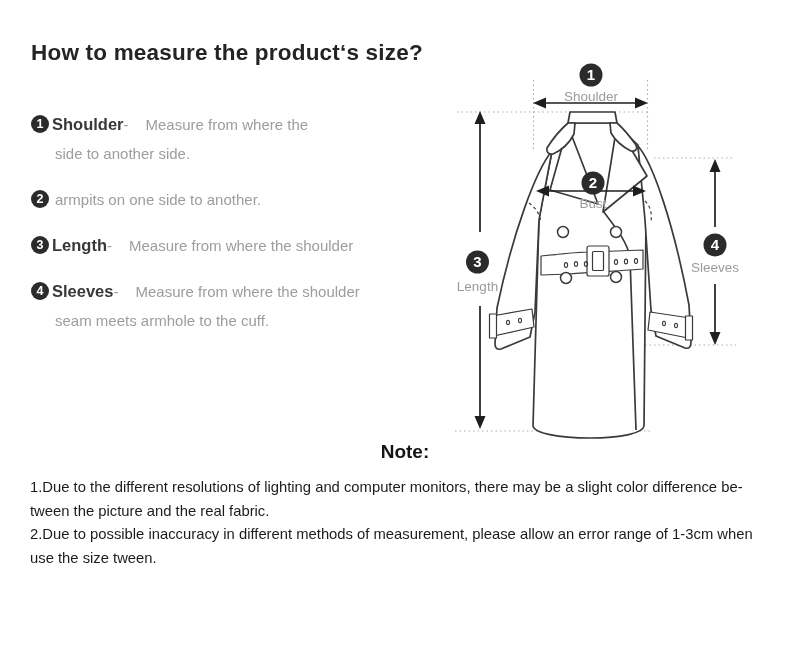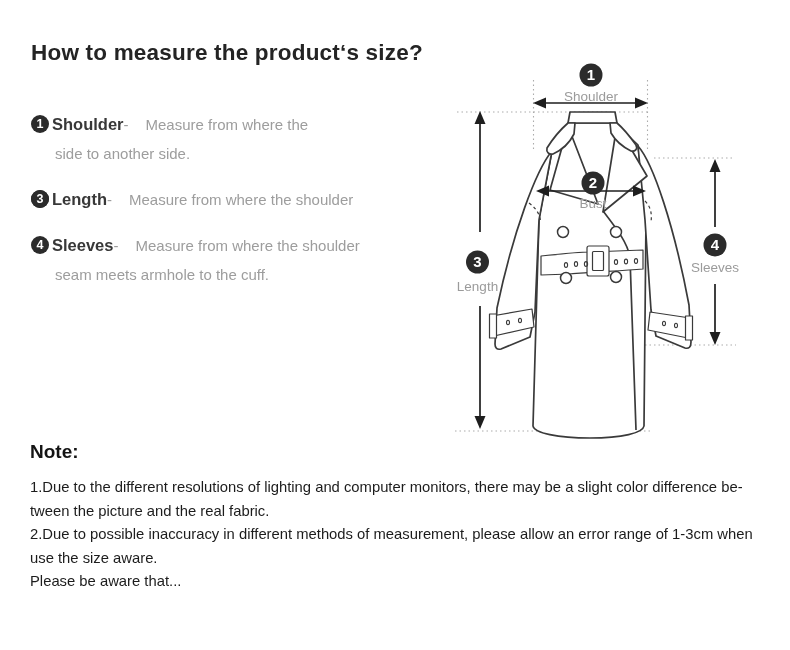--- a/index.html
+++ b/index.html
@@ -34,41 +34,42 @@
   .guide { stroke:#ababab; stroke-width:1.1; stroke-dasharray:1.5 3; fill:none; }
   .arrow { stroke:#1e1e1e; stroke-width:1.7; }
   .head  { fill:#1e1e1e; stroke:none; }
   .badge-circle { fill:#2b2b2b; stroke:none; }
   .badge-num { fill:#ffffff; font-size:15px; font-weight:700; text-anchor:middle;
                font-family:"Liberation Sans","DejaVu Sans",sans-serif; }
   .dim-label { fill:#9b9b9b; font-size:13.5px; text-anchor:middle;
                font-family:"Liberation Sans","DejaVu Sans",sans-serif; }
   
   .note { position:absolute; left:30px; top:441px; width:750px; }
-  .note-heading { font-size:19px; font-weight:700; color:#141414; margin-bottom:13px; }
+  .note-heading { font-size:19px; font-weight:700; color:#141414; margin-bottom:13px;text-align:center; }
   .note-line { font-size:14.8px; color:#1c1c1c;
                line-height:23.5px; white-space:nowrap; }
 </style>
 </head>
 <body>
 
 <div class="canvas">
 
   <h1 class="page-title">How to measure the product‘s size?</h1>
 
   <div class="items">
 
     <div class="item">
       <span class="num-badge">1</span>
       <div><span class="item-label">Shoulder</span><span class="item-sep">-</span><span class="item-first">Measure from where the</span></div>
       <div class="item-cont">side to another side.</div>
     </div>
 
     <div class="item">
       <span class="num-badge">2</span>
+      <div class="item-cont">armpits on one side to another.</div>
     </div>
 
     <div class="item">
       <span class="num-badge">3</span>
       <div><span class="item-label">Length</span><span class="item-sep">-</span><span class="item-first">Measure from where the shoulder</span></div>
     </div>
 
     <div class="item">
       <span class="num-badge">4</span>
       <div><span class="item-label">Sleeves</span><span class="item-sep">-</span><span class="item-first">Measure from where the shoulder</span></div>
@@ -186,17 +187,16 @@
         <text class="dim-label" x="275" y="212">Sleeves</text>
       </g>
     </svg>
   </div>
 
   <div class="note">
     <h2 class="note-heading">Note:</h2>
     <p class="note-line">1.Due to the different resolutions of lighting and computer monitors, there may be a slight color difference be-</p>
     <p class="note-line">tween the picture and the real fabric.</p>
     <p class="note-line">2.Due to possible inaccuracy in different methods of measurement, please allow an error range of 1-3cm when</p>
-    <p class="note-line">use the size aware.</p>
-    <p class="note-line">Please be aware that...</p>
+    <p class="note-line">use the size tween.</p>
   </div>
 
 </div>
 
 </body></html>

